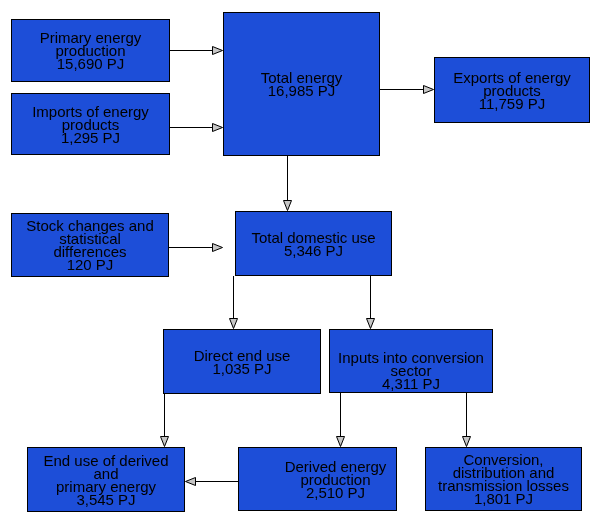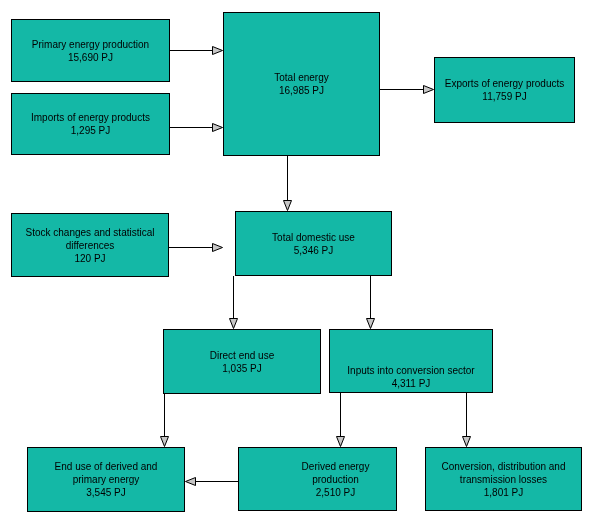--- a/index.html
+++ b/index.html
@@ -13,27 +13,27 @@
   }
   #connector-layer {
     position: absolute;
     left: 0; top: 0;
     width: 603px; height: 523px;
   }
   .node {
     position: absolute;
     box-sizing: border-box;
     border: 1px solid #000000;
-    background: #14b8a6;
+    background: #1d4ed8;
     display: flex;
     flex-direction: column;
     justify-content: center;
     align-items: center;
     text-align: center;
-    font-size: 10px;
+    font-size: 15px;
     line-height: 13px;
     color: #000000;
     padding: 2px 4px;
   }
   .node .label { white-space: pre-line; }
   .node .value { white-space: nowrap; }
   .conn-line { stroke: #000000; stroke-width: 1; }
   .conn-head { fill: #c6c6c6; stroke: #000000; stroke-width: 1; }
 </style>
 </head>
@@ -107,21 +107,21 @@
   <div class="node" style="left:11px; top:93px; width:159px; height:62px;">
     <span class="label">Imports of energy products</span>
     <span class="value">1,295 PJ</span>
   </div>
 
   <div class="node" style="left:223px; top:12px; width:157px; height:144px;">
     <span class="label">Total energy</span>
     <span class="value">16,985 PJ</span>
   </div>
 
-  <div class="node" style="left:434px; top:57px; width:141px; height:66px;">
+  <div class="node" style="left:434px; top:57px; width:156px; height:66px;">
     <span class="label">Exports of energy products</span>
     <span class="value">11,759 PJ</span>
   </div>
 
   <div class="node" style="left:11px; top:213px; width:158px; height:64px;">
     <span class="label">Stock changes and statistical
 differences</span>
     <span class="value">120 PJ</span>
   </div>
 

